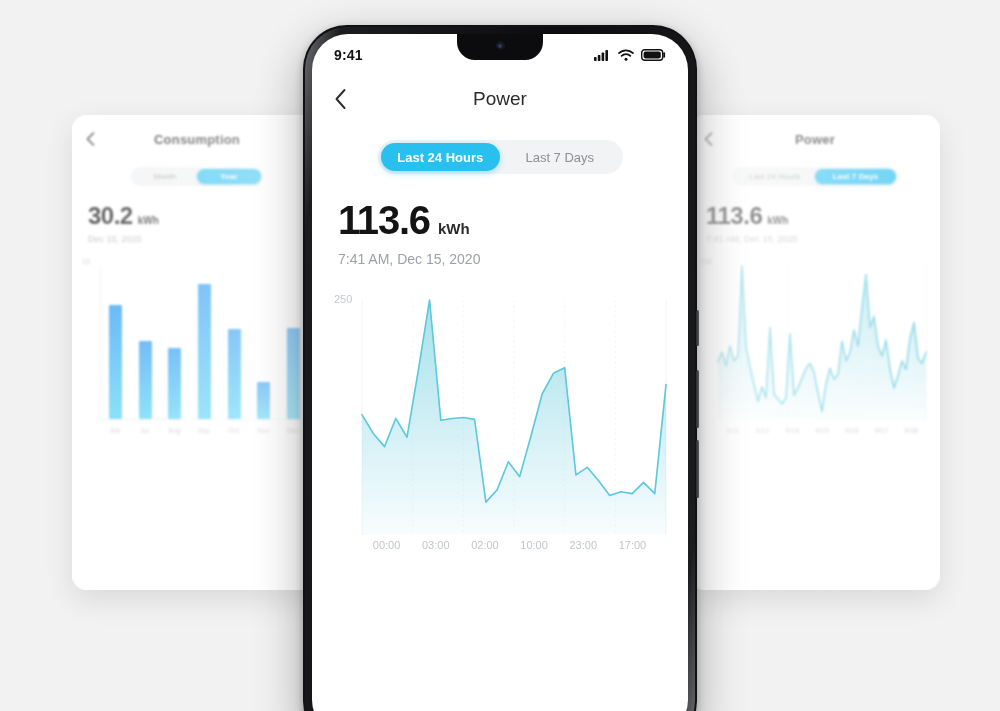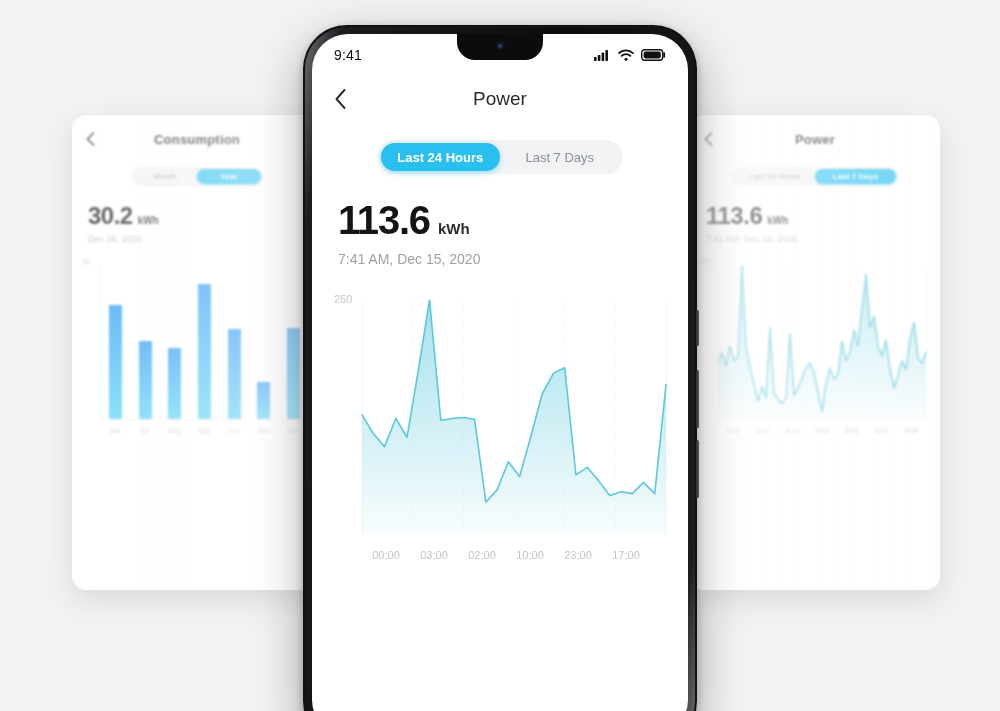--- a/index.html
+++ b/index.html
@@ -91,21 +91,21 @@
   }
   .cam { width:11px; height:11px; border-radius:50%; background:#17181c;
          border:1.5px solid #0a0a0c; margin-top:-3px; position:relative; }
   .cam::after{ content:""; position:absolute; left:2.5px; top:2.5px; width:4px; height:4px;
                border-radius:50%; background:#2b3a6b; }
 
   .statusbar {
     position:relative; height:42px; display:flex; align-items:center;
     justify-content:space-between; padding:0 22px; z-index:7;
   }
-  .sb-time { font-size:14px; font-weight:400; color:#111; letter-spacing:.2px; }
+  .sb-time { font-size:14px; font-weight:700; color:#111; letter-spacing:.2px; }
   .sb-icons { display:flex; align-items:center; gap:7px; }
 
   .p-head { position:relative; height:46px; display:flex; align-items:center; justify-content:center; }
   .p-back { position:absolute; left:22px; top:50%; transform:translateY(-50%); }
   .p-title { font-size:19px; font-weight:400; color:#2b2b2b; }
 
   .p-seg {
     margin:18px auto 0; width:245px; height:34px; border-radius:18px;
     background:#f2f3f4; display:flex; align-items:center; padding:3px;
   }
@@ -117,21 +117,21 @@
                  box-shadow:0 2px 6px rgba(41,192,240,.42); }
 
   .p-val { margin:24px 0 0 26px; display:flex; align-items:baseline; }
   .p-val .n { font-size:40px; font-weight:700; color:#141414; letter-spacing:-1.2px; }
   .p-val .u { font-size:15px; font-weight:700; color:#2b2b2b; margin-left:8px; }
   .p-sub { margin:8px 0 0 26px; font-size:14px; color:#9da1a5; }
 
   .p-chart { position:relative; margin:24px 18px 0 22px; height:270px; }
   .p-ylab { position:absolute; left:0; top:2px; font-size:11px; color:#c6cacd; }
   .p-plot { position:absolute; left:28px; right:4px; top:9px; bottom:26px; }
-  .p-xaxis { position:absolute; left:28px; right:20px; bottom:0; height:22px; display:flex; align-items:flex-end; }
+  .p-xaxis { position:absolute; left:28px; right:13px; bottom:0; height:22px; display:flex; align-items:flex-start; }
   .p-xaxis span { flex:1; text-align:center; font-size:11px; color:#c2c6ca; }
 
   svg { display:block; width:100%; height:100%; overflow:visible; }
 </style>
 </head>
 <body>
 
 <div class="stage">
 
   <div class="card left">

